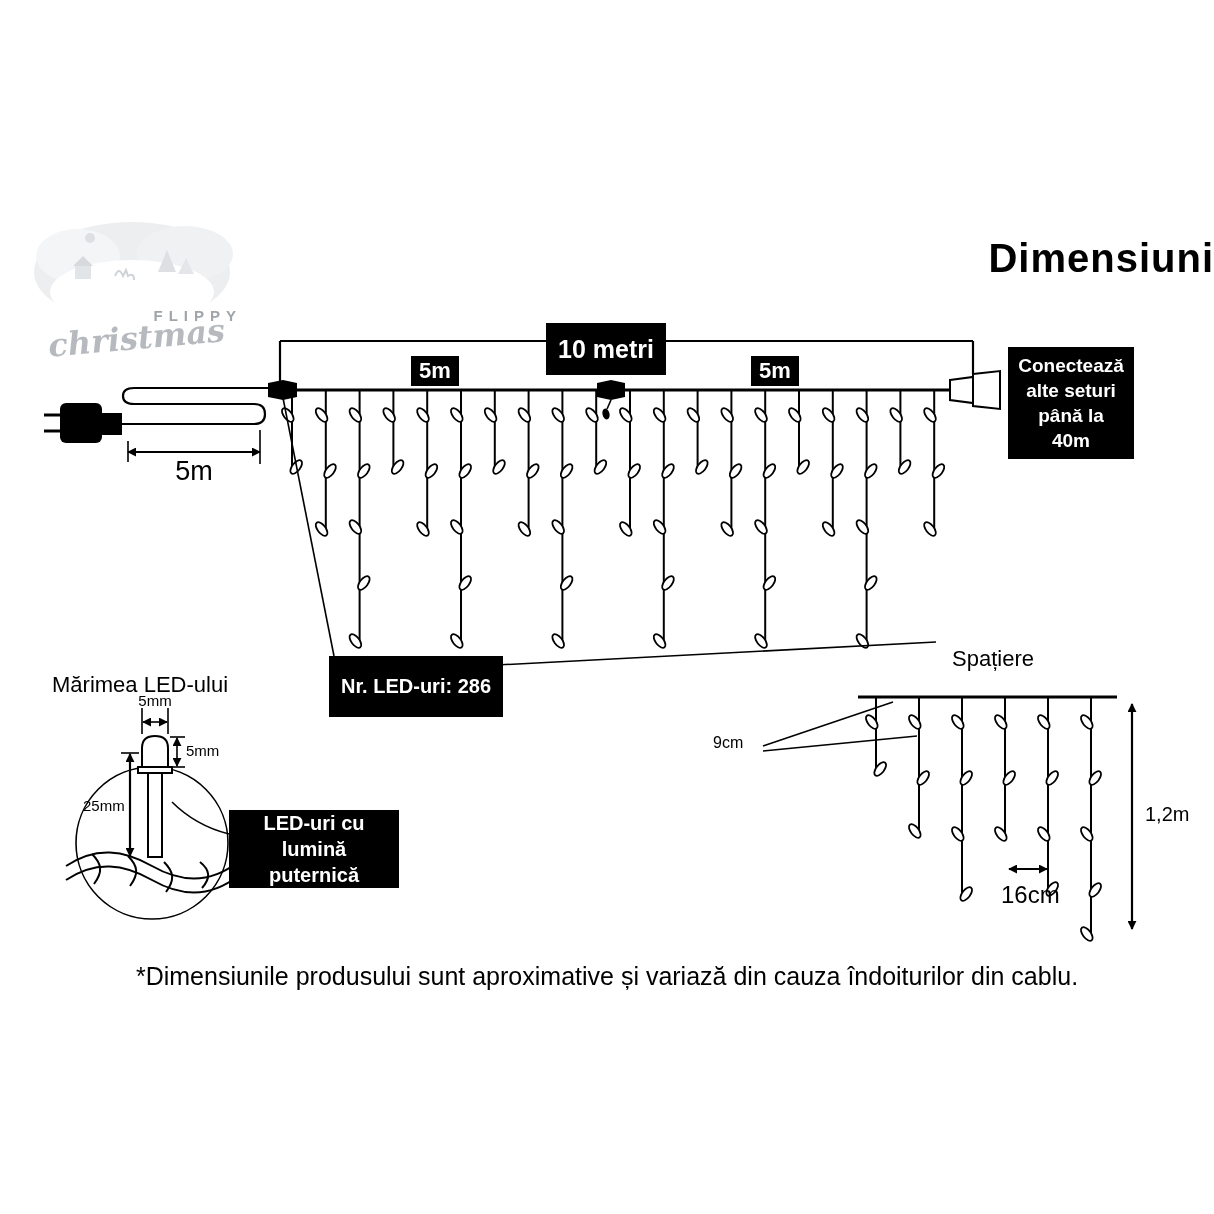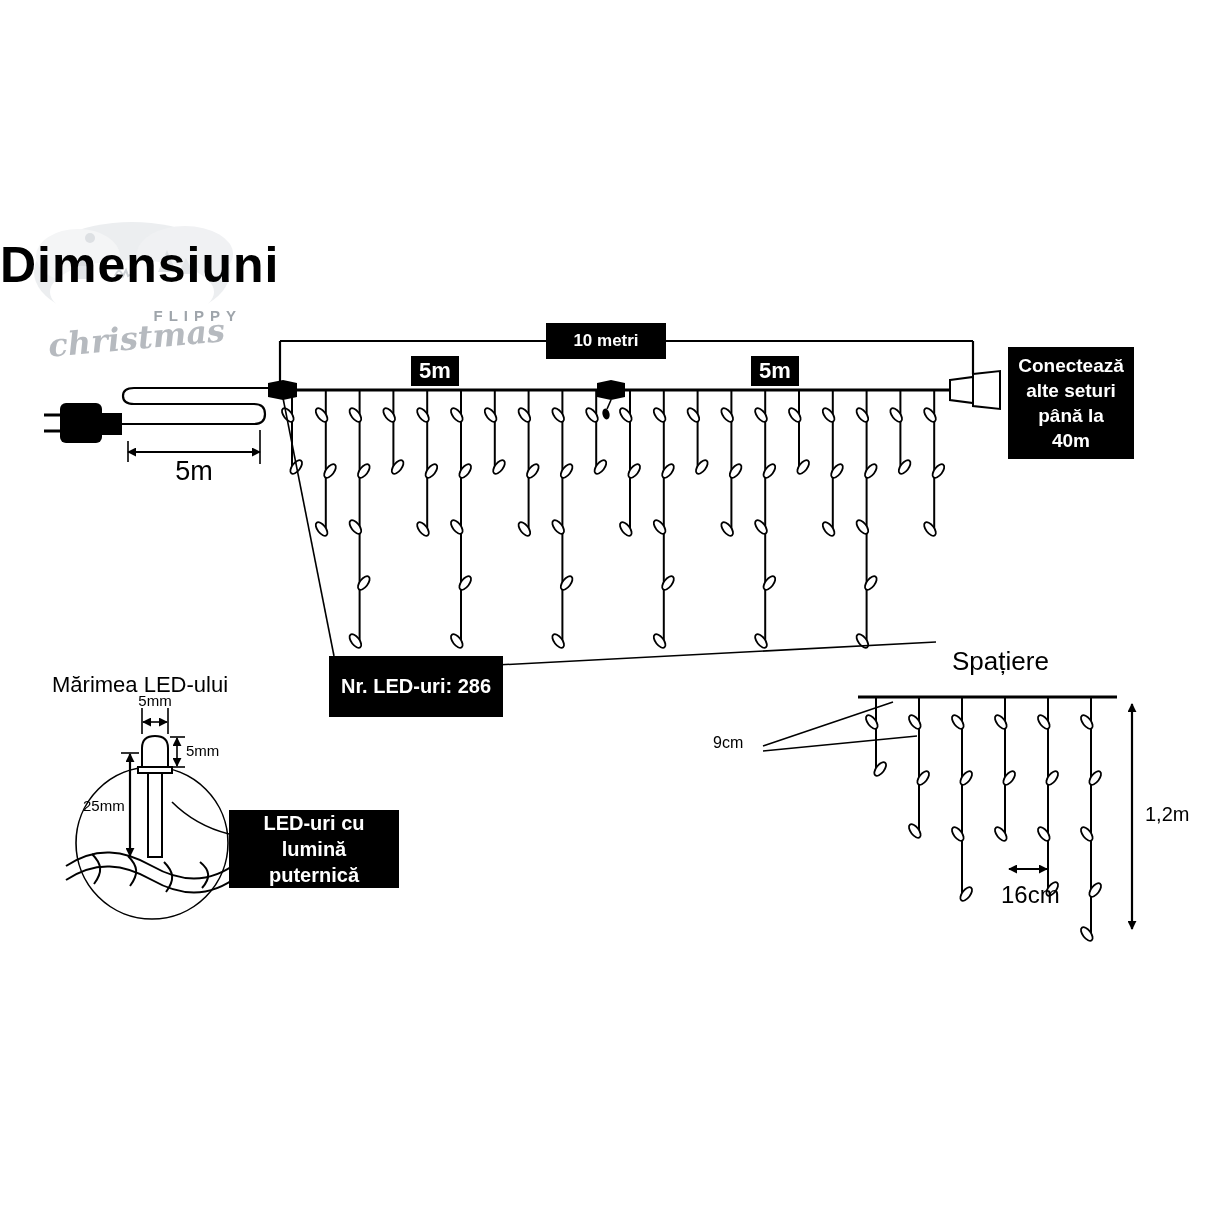--- a/index.html
+++ b/index.html
@@ -11,35 +11,35 @@
   
   .wire{stroke:#000;stroke-width:3;fill:none}
   .med{stroke:#000;stroke-width:2.2;fill:none}
   .thin{stroke:#000;stroke-width:1.6;fill:none}
   .strand{stroke:#000;stroke-width:2}
   .bulb{fill:#fff;stroke:#000;stroke-width:1.8}
   .blk{fill:#000}
   .wht{fill:#fff;stroke:#000;stroke-width:2}
   .rope{fill:none;stroke:#000;stroke-width:2}
 
-  .title{position:absolute;top:236px;left:0;width:100%;text-align:left;
-         font-size:50px;font-weight:700;letter-spacing:1px}
+  .title{position:absolute;top:236px;left:0;width:100%;text-align:right;
+         font-size:40px;font-weight:700;letter-spacing:1px}
 
   .badge{position:absolute;background:#000;color:#fff;font-weight:700;
          display:flex;align-items:center;justify-content:center;text-align:center}
-  #b-10m{left:546px;top:323px;width:120px;height:36px;font-size:17px}
+  #b-10m{left:546px;top:323px;width:120px;height:52px;font-size:25px}
   #b-5ml{left:411px;top:356px;width:48px;height:30px;font-size:22px}
   #b-5mr{left:751px;top:356px;width:48px;height:30px;font-size:22px}
   #b-connect{left:1008px;top:347px;width:126px;padding:6px 20px;font-size:19px;line-height:1.32}
   #b-count{left:329px;top:656px;padding:19px 12px;font-size:20px;white-space:nowrap}
   #b-ledinfo{left:229px;top:810px;width:170px;padding:0 8px;font-size:20px;line-height:1.3}
 
   .label{position:absolute;color:#000}
   #t-5m{left:158px;top:456px;width:72px;text-align:center;font-size:27px}
-  #t-spatiere{left:952px;top:646px;font-size:26px;font-weight:500}
+  #t-spatiere{left:952px;top:646px;font-size:22px;font-weight:500}
   #t-9cm{left:713px;top:734px;font-size:16px}
   #t-16cm{left:1001px;top:881px;font-size:24px}
   #t-07m{left:1145px;top:803px;font-size:20px}
   #t-marimea{left:52px;top:672px;font-size:22px}
   #t-5mm-t{left:130px;top:692px;width:50px;text-align:center;font-size:15px}
   #t-5mm-r{left:186px;top:742px;font-size:15px}
   #t-25mm{left:83px;top:797px;font-size:15px}
   #footnote{left:0;top:962px;width:100%;text-align:center;font-size:25px}
 
   .logo{position:absolute;left:20px;top:210px;width:222px;height:170px}
@@ -286,14 +286,15 @@
 
   <div class="label" id="t-5m">5m</div>
   <div class="label" id="t-spatiere">Spațiere</div>
   <div class="label" id="t-9cm">9cm</div>
   <div class="label" id="t-16cm">16cm</div>
   <div class="label" id="t-07m">1,2m</div>
   <div class="label" id="t-marimea">Mărimea LED-ului</div>
   <div class="label" id="t-5mm-t">5mm</div>
   <div class="label" id="t-5mm-r">5mm</div>
   <div class="label" id="t-25mm">25mm</div>
+  <div class="label" id="footnote">*Dimensiunile produsului sunt aproximative și variază din cauza îndoiturilor din cablu.</div>
 
 </div>
 
 </body></html>

